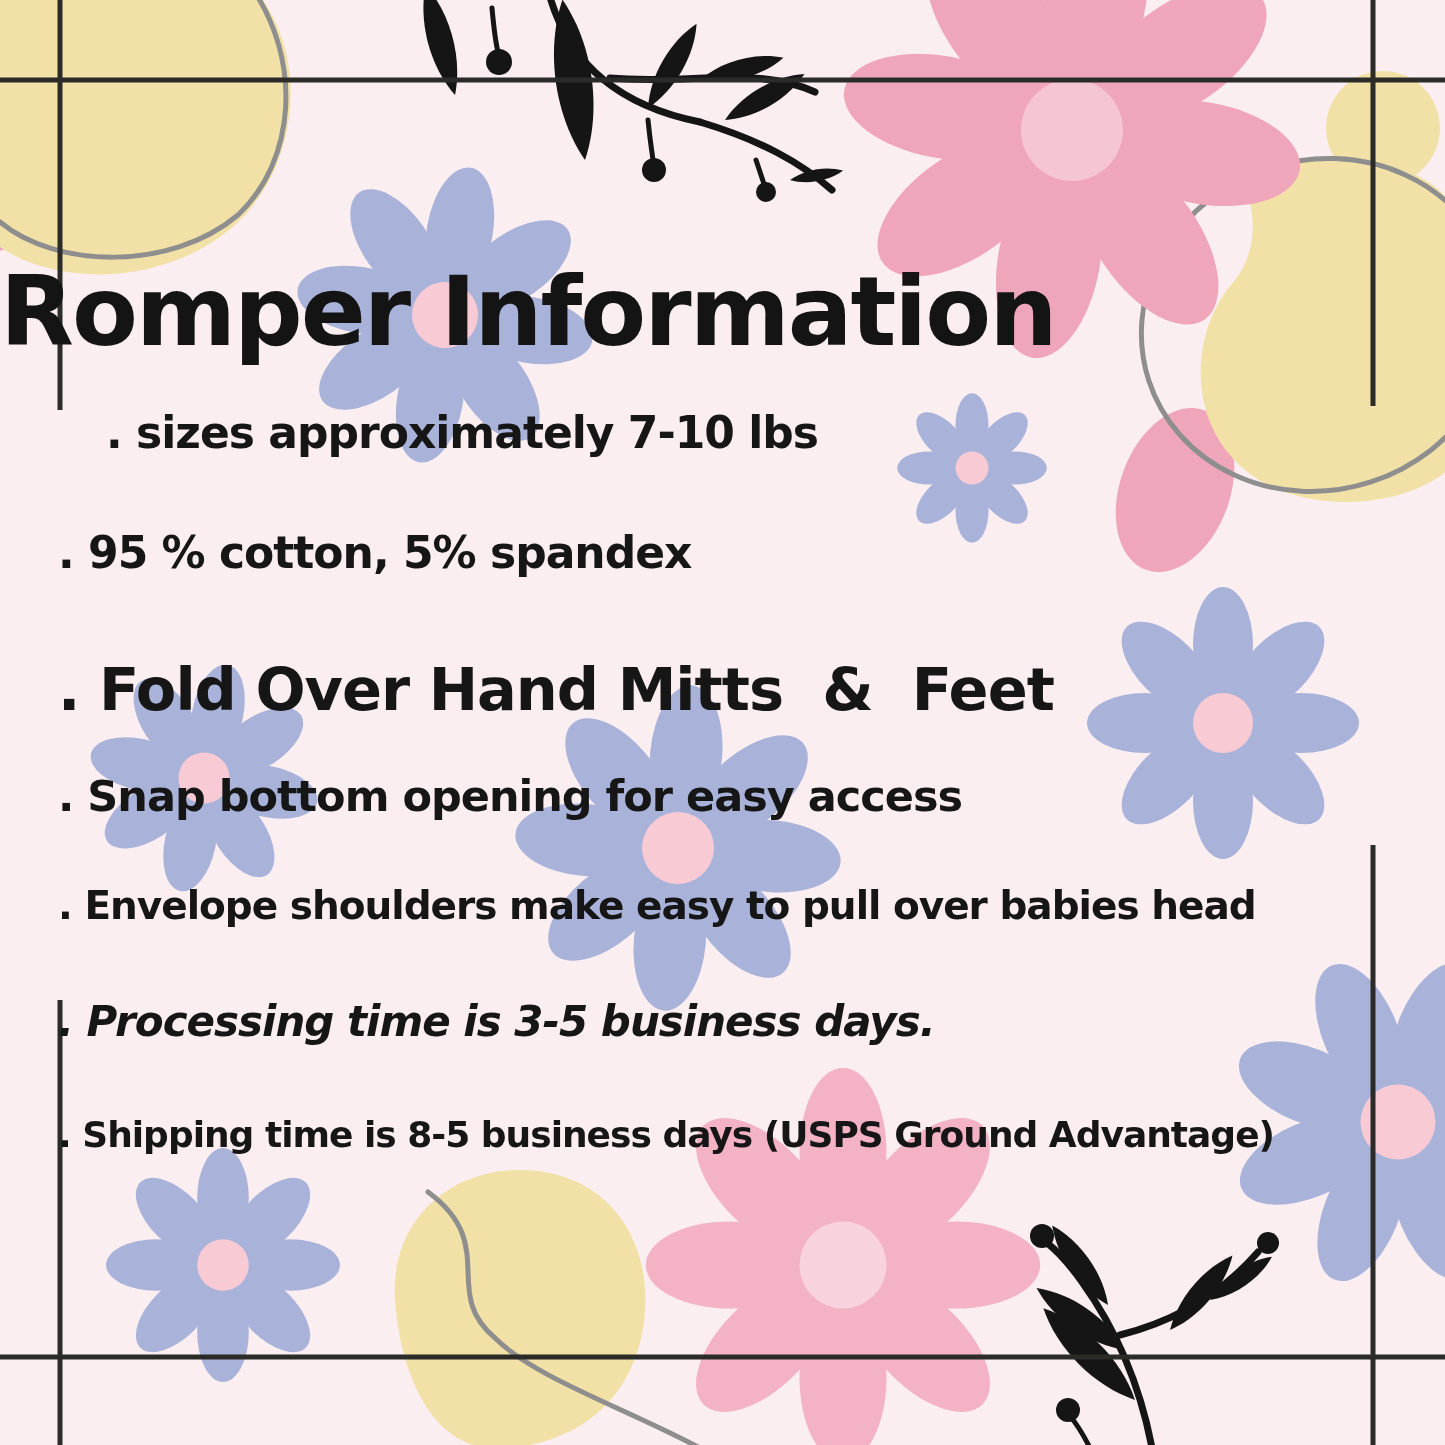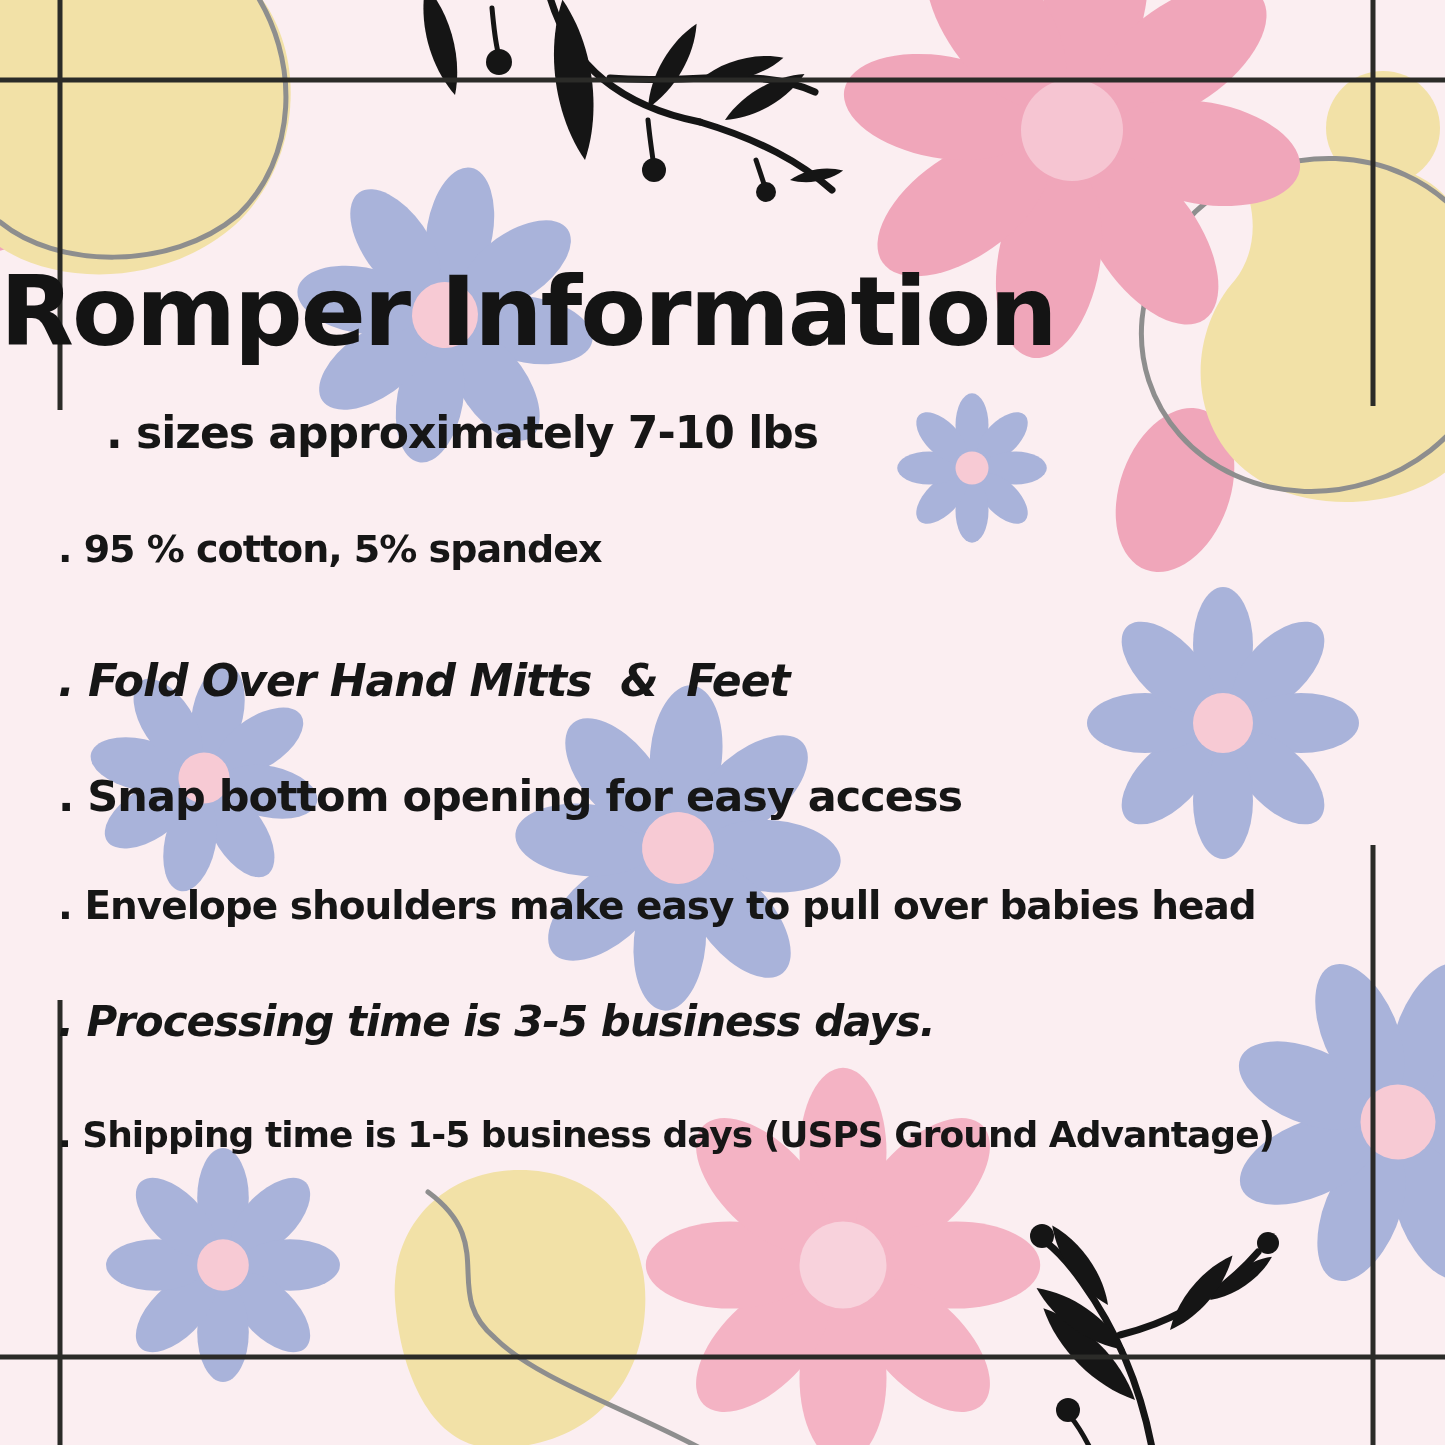--- a/index.html
+++ b/index.html
@@ -12,22 +12,22 @@
   .title{
     position:absolute; top:196px; left:0; width:100%;
     text-align:left; font-size:96px; font-weight:700;
     letter-spacing:-2px; color:#141414; line-height:1.1; white-space:pre;
   }
   .bullet{
     position:absolute; left:58px; color:#161616; font-weight:700;
     line-height:1.15; white-space:pre; letter-spacing:-1px;
   }
   .b1{top:408px; font-size:44px;margin-left:48px;}
-  .b2{top:528px; font-size:38px;}
-  .b3{top:656px; font-size:44px;font-style:italic;}
+  .b2{top:528px; font-size:44px;}
+  .b3{top:656px; font-size:59px;}
   .b4{top:772px; font-size:43px;}
   .b5{top:884px; font-size:39px;}
   .b6{top:998px; font-size:42px;font-style:italic;}
   .b7{top:1114px; font-size:36px;}
 </style>
 </head>
 <body>
 
 <div class="canvas">
 
@@ -151,15 +151,15 @@
   </svg>
 
   <h1 class="title">Romper Information</h1>
 
   <div class="bullet b1">. sizes approximately 7-10 lbs</div>
   <div class="bullet b2">. 95 % cotton, 5% spandex</div>
   <div class="bullet b3">. Fold Over Hand Mitts  &amp;  Feet</div>
   <div class="bullet b4">. Snap bottom opening for easy access</div>
   <div class="bullet b5">. Envelope shoulders make easy to pull over babies head</div>
   <div class="bullet b6">. Processing time is 3-5 business days.</div>
-  <div class="bullet b7">. Shipping time is 1-5 business days (USPS Ground Advantage)</div>
+  <div class="bullet b7">. Shipping time is 8-5 business days (USPS Ground Advantage)</div>
 
 </div>
 
 </body></html>

